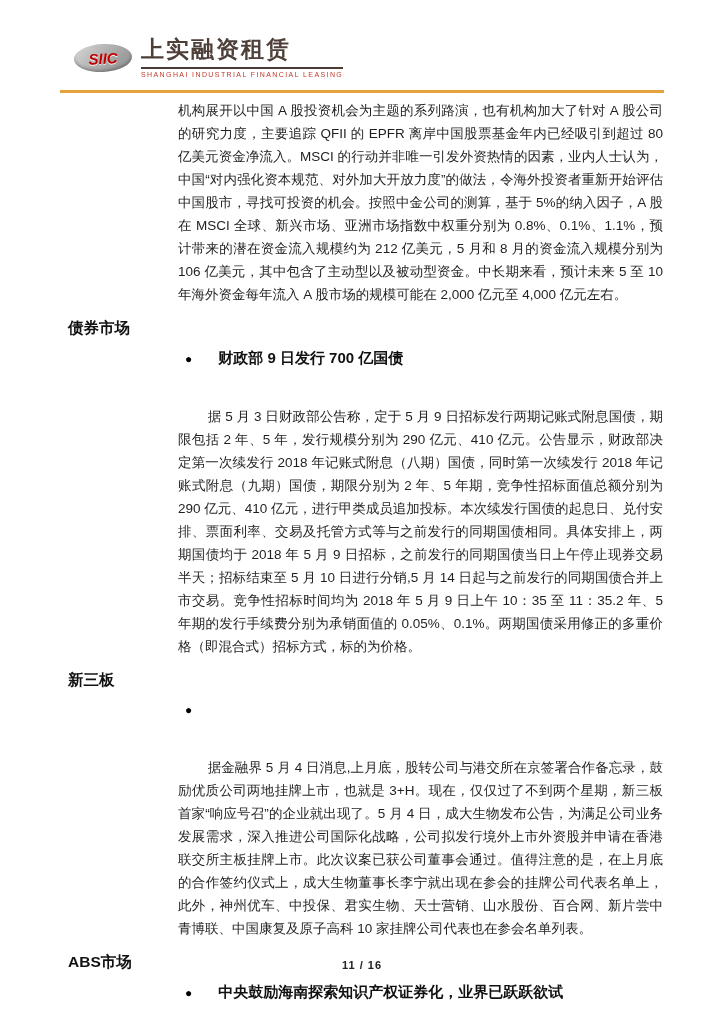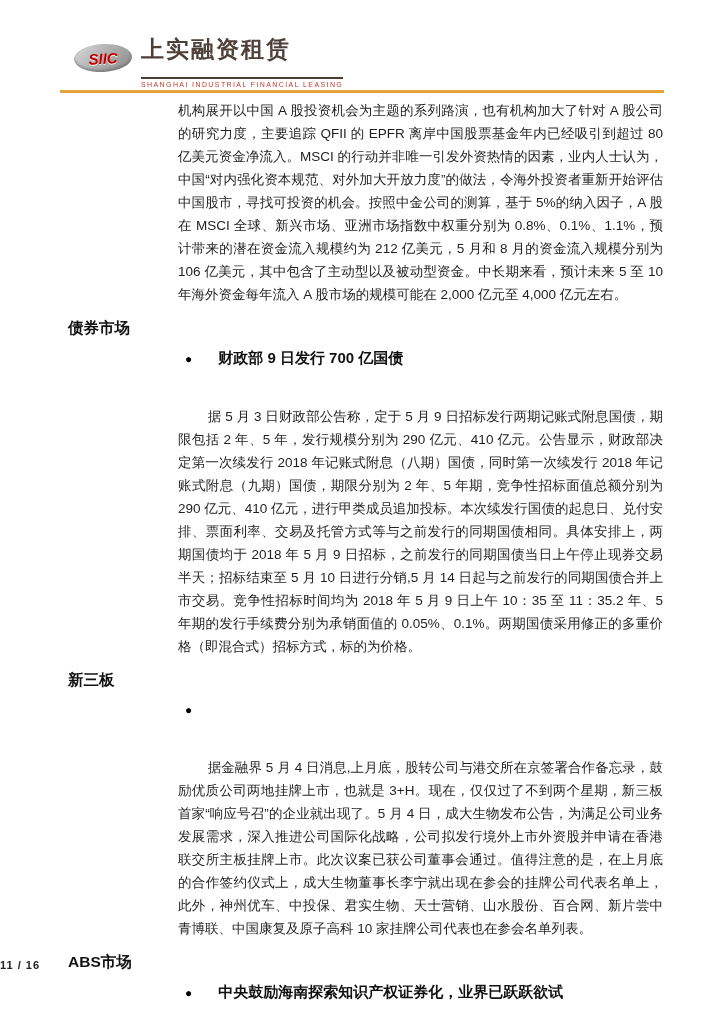--- a/index.html
+++ b/index.html
@@ -23,21 +23,21 @@
     box-shadow:inset 0 -2px 3px rgba(0,0,0,.25);
     transform:rotate(-3deg);
   }
   .emblem-text{
     font-style:italic;font-weight:bold;font-size:15px;color:#c00000;
     text-shadow:0 1px 0 #f3f3f3;letter-spacing:0;
   }
   .logo-text{margin-left:9px;display:flex;flex-direction:column;}
   .logo-cn{
     font-size:23px;font-weight:600;color:#4e4039;letter-spacing:2px;
-    padding-bottom:13px;border-bottom:2px solid #4a3c35;line-height:1.2;
+    padding-bottom:3px;border-bottom:2px solid #4a3c35;line-height:1.2;
   }
   .logo-en{font-size:7px;color:#c0392b;letter-spacing:1.4px;margin-top:2px;white-space:nowrap;}
   .gold-rule{height:3px;background:#E6A23C;margin:8px 60px 0 60px;}
   
   .main{margin:6px 61px 0 60px;}
   .para{
     margin:0 0 0 118px;width:485px;
     font-size:13.5px;line-height:23px;
     text-align:justify;color:#1f1f1f;
   }
@@ -45,21 +45,21 @@
   .section-title{
     margin:12px 0 10px 8px;font-size:15.5px;font-weight:bold;color:#111;line-height:20px;
   }
   .headline-row{margin:0 0 10px 125px;display:flex;align-items:baseline;}
   .bullet{font-size:12px;margin-right:12px;line-height:20px;color:#000;}
   .headline-text{font-size:15px;font-weight:bold;color:#111;line-height:20px;margin-left:14px;}
   .news-section .para{margin-bottom:12px;margin-top:36px;}
   
   .footer{
     position:absolute;left:0;bottom:52px;width:100%;
-    text-align:left;font-size:11px;font-weight:bold;color:#222;letter-spacing:1px;
+    text-align:center;font-size:11px;font-weight:bold;color:#222;letter-spacing:1px;
   }
 </style>
 </head>
 <body>
 
 <div class="page">
 
   <div class="header">
     <div class="logo-row">
       <div class="emblem">

